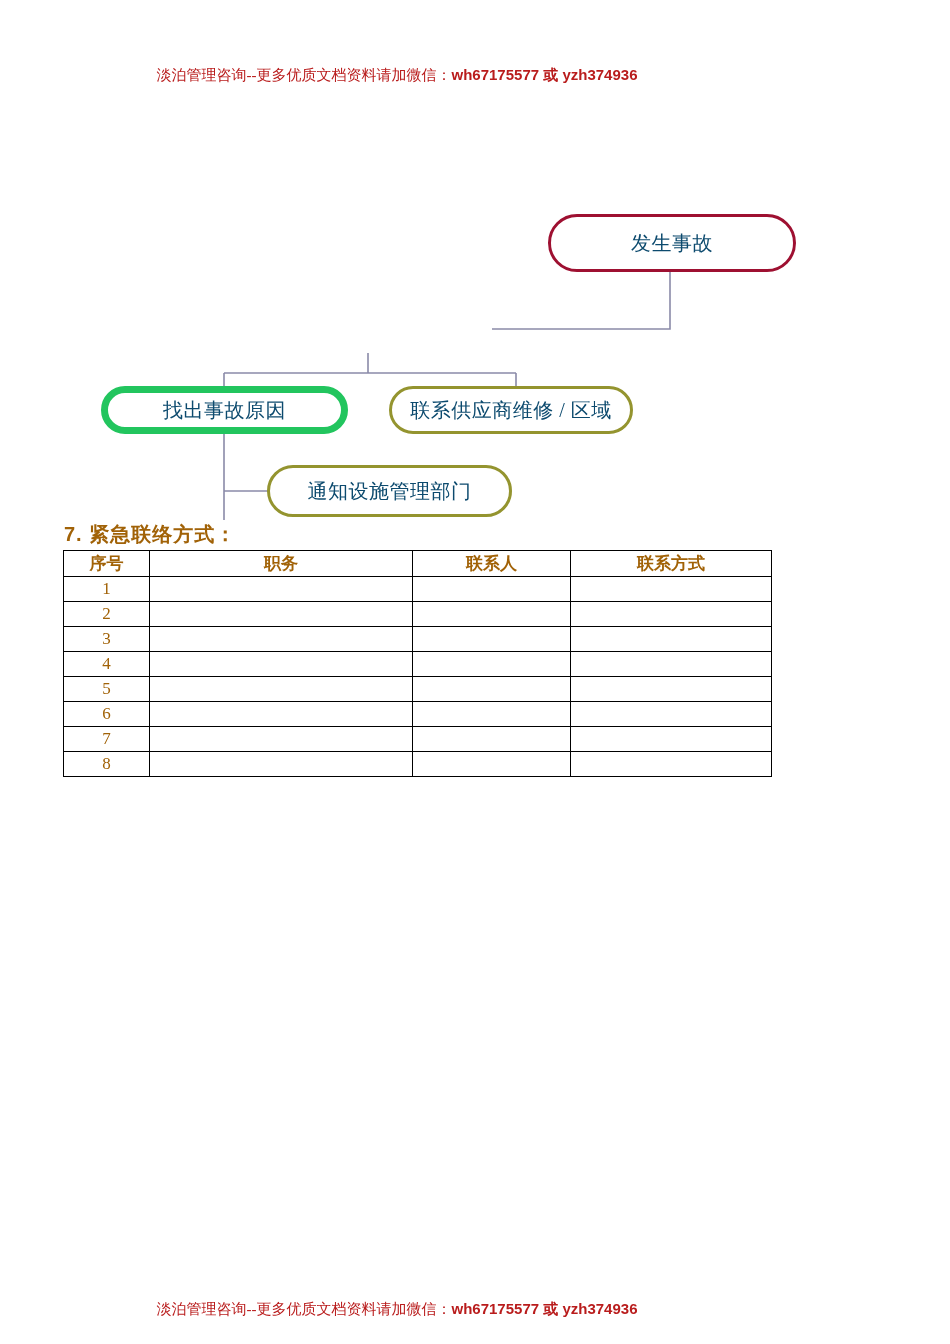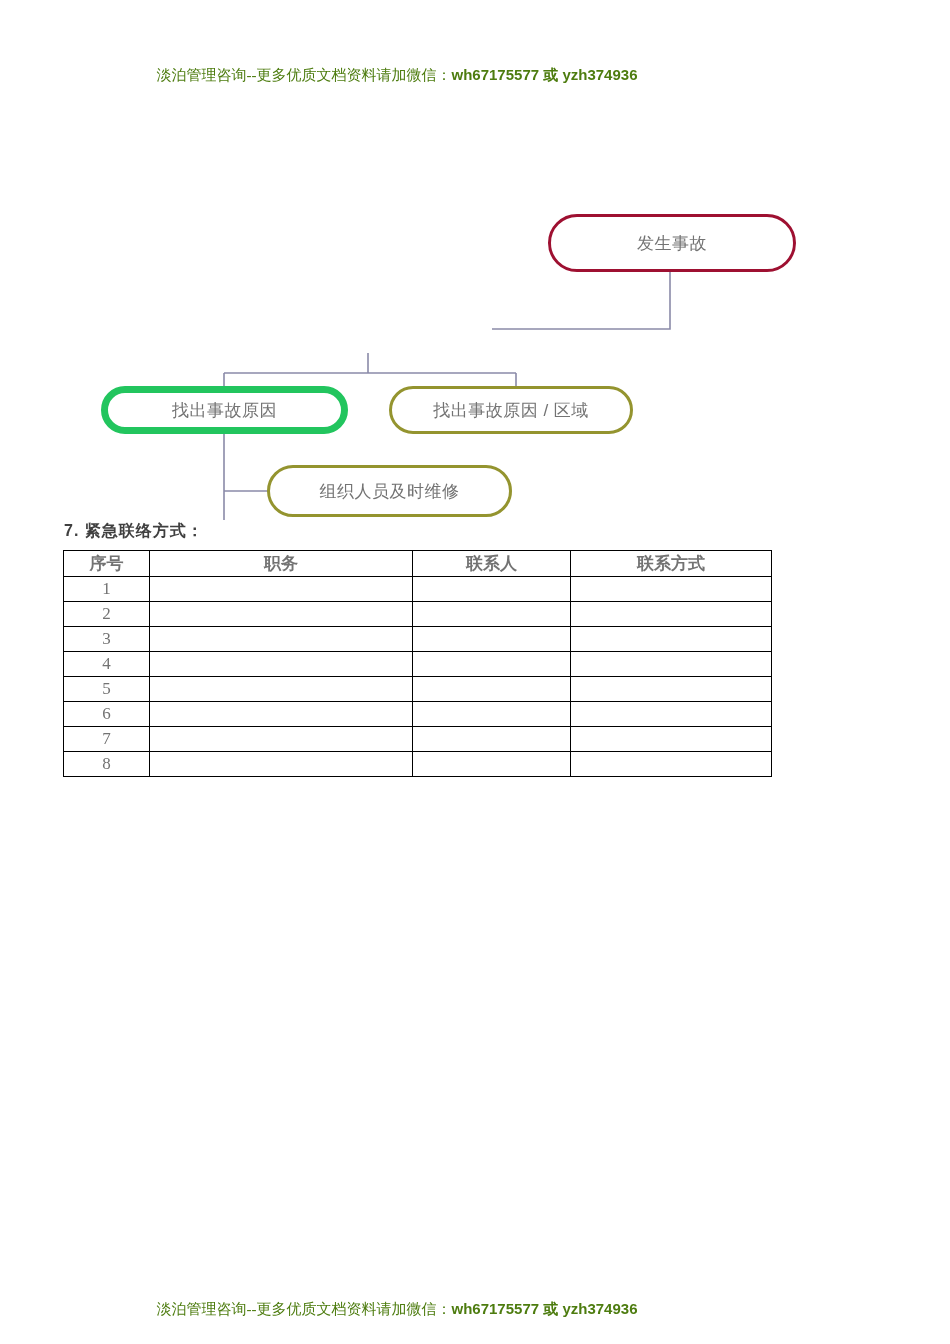--- a/index.html
+++ b/index.html
@@ -17,21 +17,21 @@
   }
 
   
   .running-text {
     position: absolute;
     left: 0;
     width: 794px;
     text-align: center;
     font-family: "Liberation Serif", "DejaVu Serif", serif;
     font-size: 15px;
-    color: #4d7c0f;
+    color: #b91c1c;
     white-space: nowrap;
   }
   .running-text .cn { font-family: "Liberation Serif", "DejaVu Serif", serif; }
   .running-text .wx {
     font-family: "Liberation Sans", "DejaVu Sans", sans-serif;
     font-weight: bold;
     font-size: 15px;
   }
   #doc-header { top: 66px; }
   #doc-footer { top: 1300px; }
@@ -49,36 +49,36 @@
     left: 0;
     top: 0;
   }
   .flow-node {
     position: absolute;
     box-sizing: border-box;
     background: #ffffff;
     display: flex;
     align-items: center;
     justify-content: center;
-    font-family: Liberation Sans, sans-serif;
-    font-size: 17px;
-    color: #737373;
+    font-family: Liberation Serif, serif;
+    font-size: 20px;
+    color: #0c4a6e;
     letter-spacing: 0.5px;
     z-index: 3;
   }
 
   
   #section-heading {
     position: absolute;
     left: 64px;
     top: 521px;
     font-family: "Liberation Sans", "DejaVu Sans", sans-serif;
     font-weight: bold;
-    font-size: 16px;
-    color: #404040;
+    font-size: 20px;
+    color: #a16207;
     letter-spacing: 1px;
     white-space: nowrap;
   }
   #section-heading .num {
     font-family: "Liberation Sans", "DejaVu Sans", sans-serif;
   }
 
   
   #contacts-table {
     position: absolute;
@@ -91,21 +91,21 @@
   }
   #contacts-table td, #contacts-table th {
     border: 1.6px solid #000000;
     height: 24px;
     padding: 0;
     text-align: center;
     vertical-align: middle;
     font-family: "Liberation Serif", "DejaVu Serif", serif;
     font-size: 17px;
     font-weight: normal;
-    color: #737373;
+    color: #a16207;
   }
   #contacts-table thead th {
     font-weight: bold;
     height: 25px;
   }
   .col-idx { width: 85px; }
   .col-title { width: 262px; }
   .col-person { width: 157px; }
   .col-contact { width: 200px; }
 </style>
@@ -135,25 +135,25 @@
   <div class="flow-node" style="left:548px; top:114px; width:248px; height:58px; border:3px solid #9E1031; border-radius:29px;">
     <span>发生事故</span>
   </div>
 
 
   <div class="flow-node" style="left:101px; top:286px; width:247px; height:48px; border:7px solid #22c55e; border-radius:24px;">
     <span>找出事故原因</span>
   </div>
 
   <div class="flow-node" style="left:389px; top:286px; width:244px; height:48px; border:3px solid #94942F; border-radius:24px;">
-    <span>找出事故原因 / 区域</span>
+    <span>联系供应商维修 / 区域</span>
   </div>
 
   <div class="flow-node" style="left:267px; top:365px; width:245px; height:52px; border:3px solid #94942F; border-radius:26px;">
-    <span>组织人员及时维修</span>
+    <span>通知设施管理部门</span>
   </div>
 
 
 </div>
 
 <div id="section-heading">
   <span class="num">7.</span>
   <span>紧急联络方式：</span>
 </div>
 

